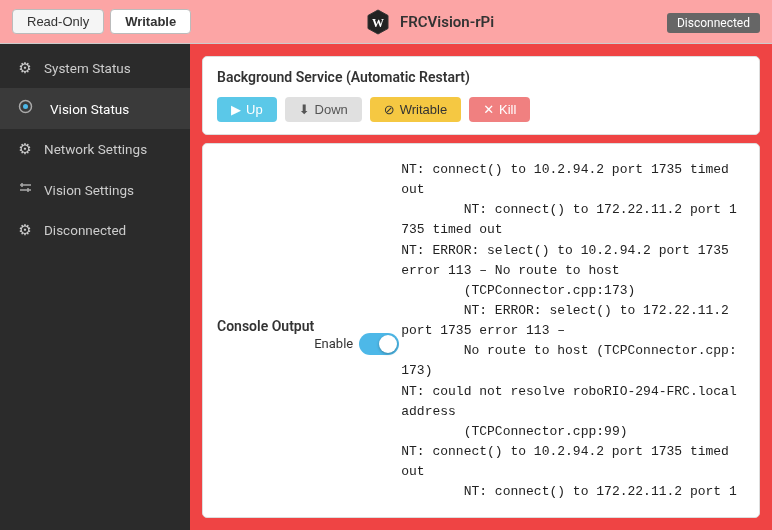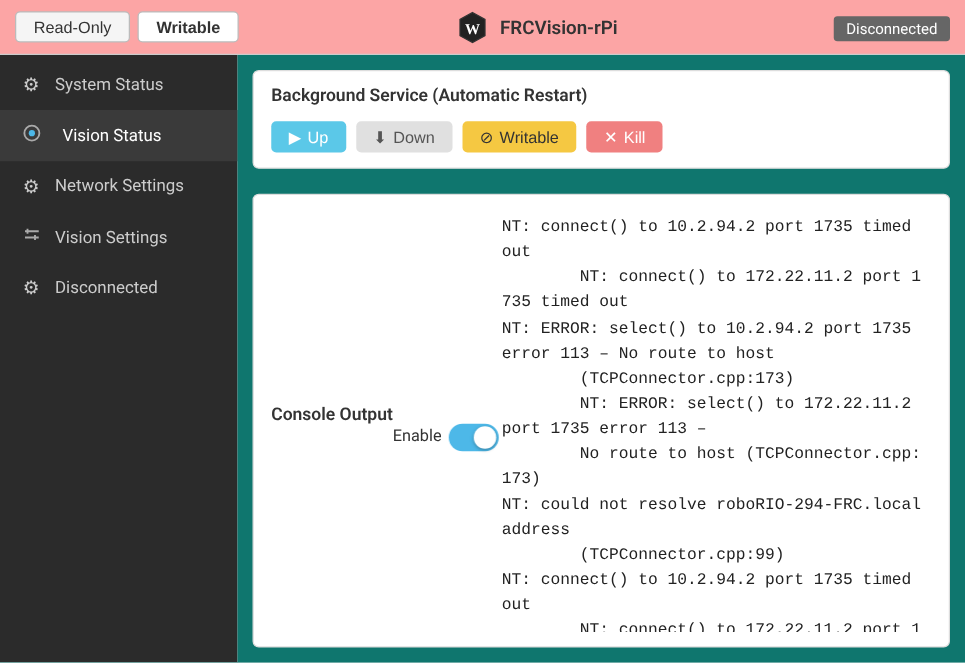--- a/index.html
+++ b/index.html
@@ -93,26 +93,26 @@
     .sidebar-icon {
       font-size: 15px;
       width: 18px;
       text-align: center;
       flex-shrink: 0;
     }
 
     
     .content {
       flex: 1;
-      background: #0f766e;
+      background: #ef4444;
       padding: 12px;
       overflow-y: auto;
       display: flex;
       flex-direction: column;
-      gap: 20px;
+      gap: 8px;
     }
 
     
     .card {
       background: #fff;
       border: 1px solid #ddd;
       border-radius: 5px;
       padding: 12px 14px;
     }
 

